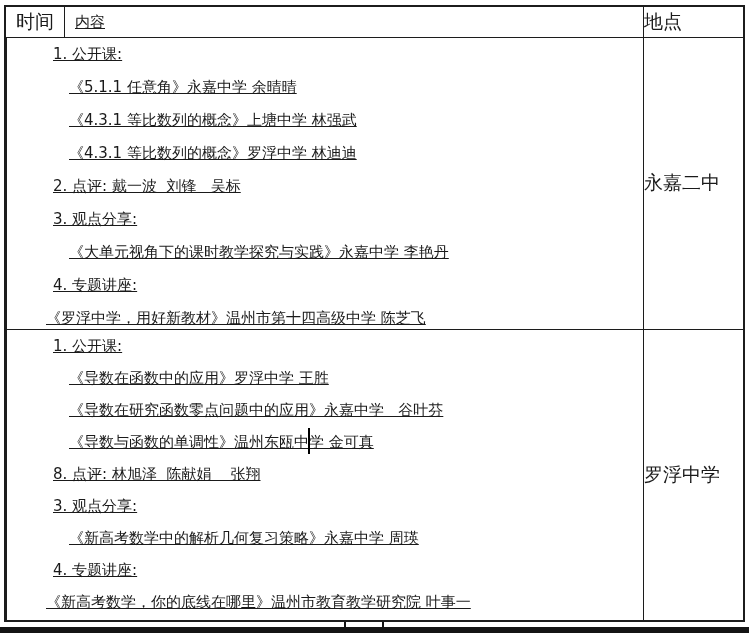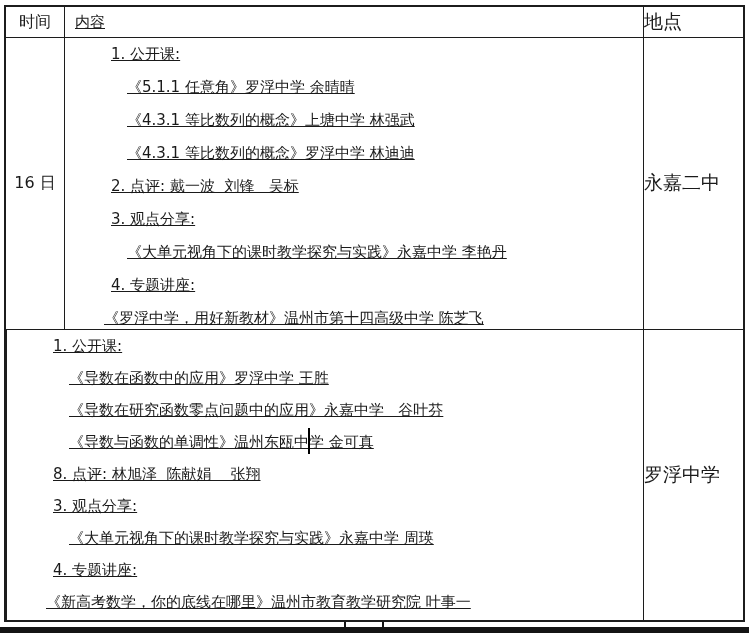--- a/index.html
+++ b/index.html
@@ -10,21 +10,21 @@
   }
   .schedule-table {
     position:absolute; left:4px; top:5px; width:741px; height:617px;
     box-sizing:border-box; border:2px solid #1c1c1c;
     display:flex; flex-direction:column; background:#fff;
   }
   .header-row { display:flex; height:30px; flex:none; border-bottom:1px solid #1c1c1c; }
   .data-row { display:flex; flex:1; min-height:0; }
   .data-row + .data-row { border-top:1px solid #1c1c1c; }
 
-  .c-time  { width:58px; flex:none; display:flex; align-items:center; justify-content:center; font-size:16px; }
+  .c-time  { width:58px; flex:none; display:flex; align-items:center; justify-content:center; font-size:19px; }
   .c-content {
     flex:1; min-width:0; border-left:1px solid #1c1c1c; border-right:1px solid #1c1c1c;
     font-size:15px; overflow:hidden;text-decoration:underline;
   }
   .c-loc   { width:99px; flex:none; display:flex; align-items:center; justify-content:flex-start; font-size:19px; }
 
   .header-row .c-content { display:flex; align-items:center; padding-left:10px; }
 
   .line { white-space:pre; overflow:hidden;margin-left:36px; }
   .row-0 .line { height:33px; line-height:33px; }
@@ -54,26 +54,23 @@
     </div>
     <div class="c-content">
       <span>内容</span>
     </div>
     <div class="c-loc">
       <span>地点</span>
     </div>
   </div>
 
   <div class="data-row row-0">
-    <div class="c-time">
-      <span>16 日</span>
-    </div>
     <div class="c-content">
         <div class="line ind0">1. 公开课:</div>
-        <div class="line ind1">《5.1.1 任意角》罗浮中学 余晴晴</div>
+        <div class="line ind1">《5.1.1 任意角》永嘉中学 余晴晴</div>
         <div class="line ind1">《4.3.1 等比数列的概念》上塘中学 林强武</div>
         <div class="line ind1">《4.3.1 等比数列的概念》罗浮中学 林迪迪</div>
         <div class="line ind0">2. 点评: 戴一波  刘锋   吴标</div>
         <div class="line ind0">3. 观点分享:</div>
         <div class="line ind1">《大单元视角下的课时教学探究与实践》永嘉中学 李艳丹</div>
         <div class="line ind0">4. 专题讲座:</div>
         <div class="line indn">《罗浮中学，用好新教材》温州市第十四高级中学 陈芝飞</div>
       </div>
     <div class="c-loc">
       <span>永嘉二中</span>
@@ -81,21 +78,21 @@
   </div>
 
   <div class="data-row row-1">
     <div class="c-content">
         <div class="line ind0">1. 公开课:</div>
         <div class="line ind1">《导数在函数中的应用》罗浮中学 王胜</div>
         <div class="line ind1">《导数在研究函数零点问题中的应用》永嘉中学   谷叶芬</div>
         <div class="line ind1"><span>《导数与函数的单调性》温州东瓯中</span><span class="caret"></span><span>学 金可真</span></div>
         <div class="line ind0">8. 点评: 林旭泽  陈献娟    张翔</div>
         <div class="line ind0">3. 观点分享:</div>
-        <div class="line ind1">《大单元视角下的课时教学探究与实践》永嘉中学 周瑛</div>
+        <div class="line ind1">《新高考数学中的解析几何复习策略》永嘉中学 周瑛</div>
         <div class="line ind0">4. 专题讲座:</div>
         <div class="line indn">《新高考数学，你的底线在哪里》温州市教育教学研究院 叶事一</div>
       </div>
     <div class="c-loc">
       <span>罗浮中学</span>
     </div>
   </div>
 </div>
 
 <div class="col-stub s1"></div>

